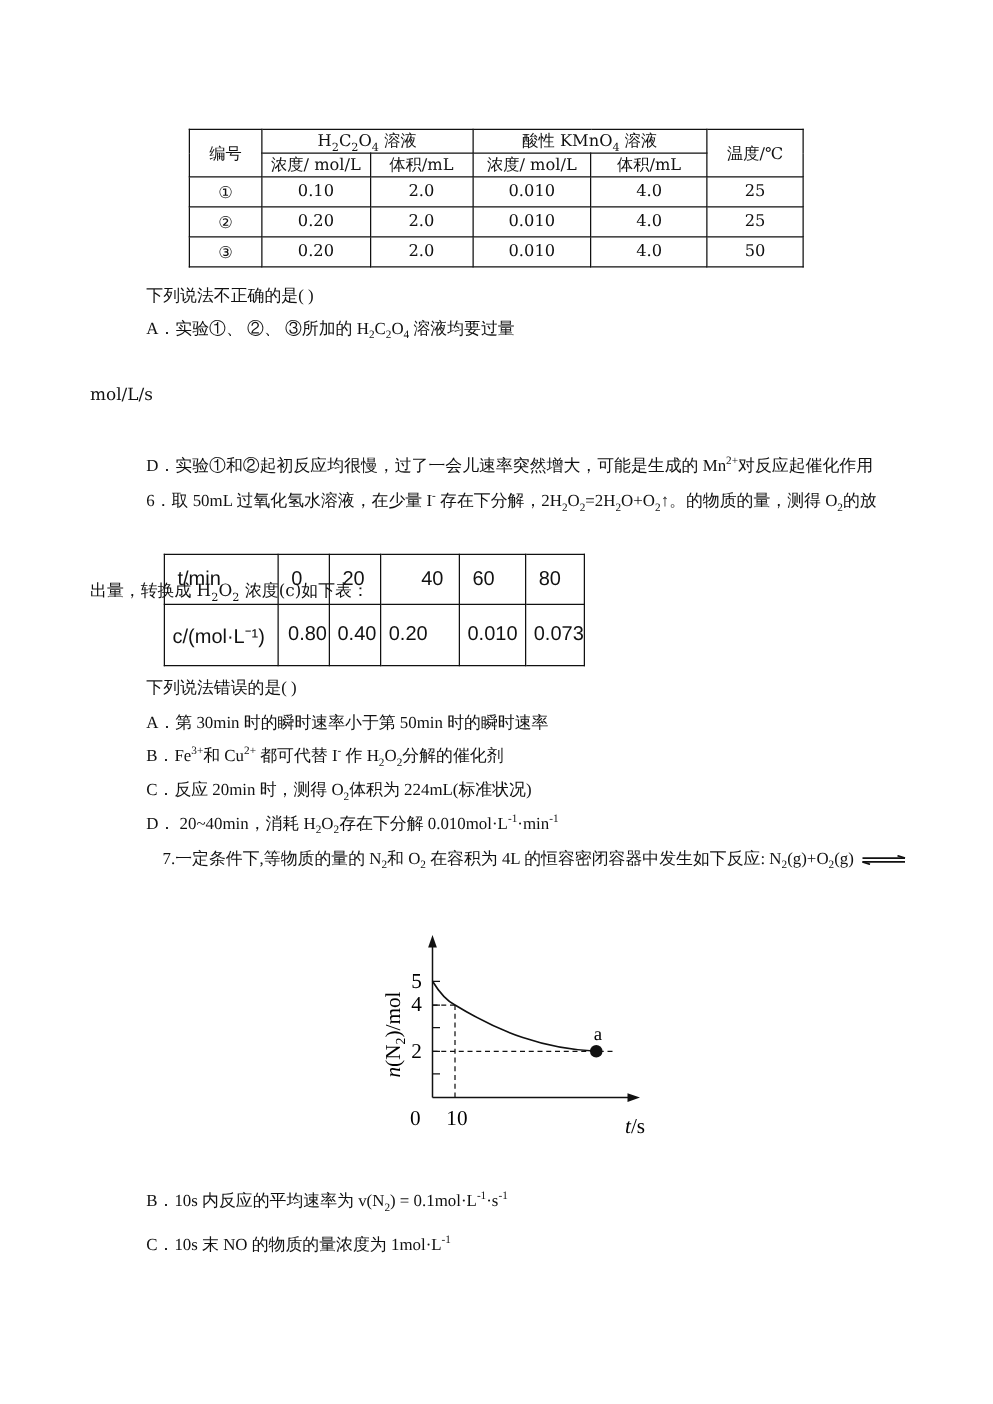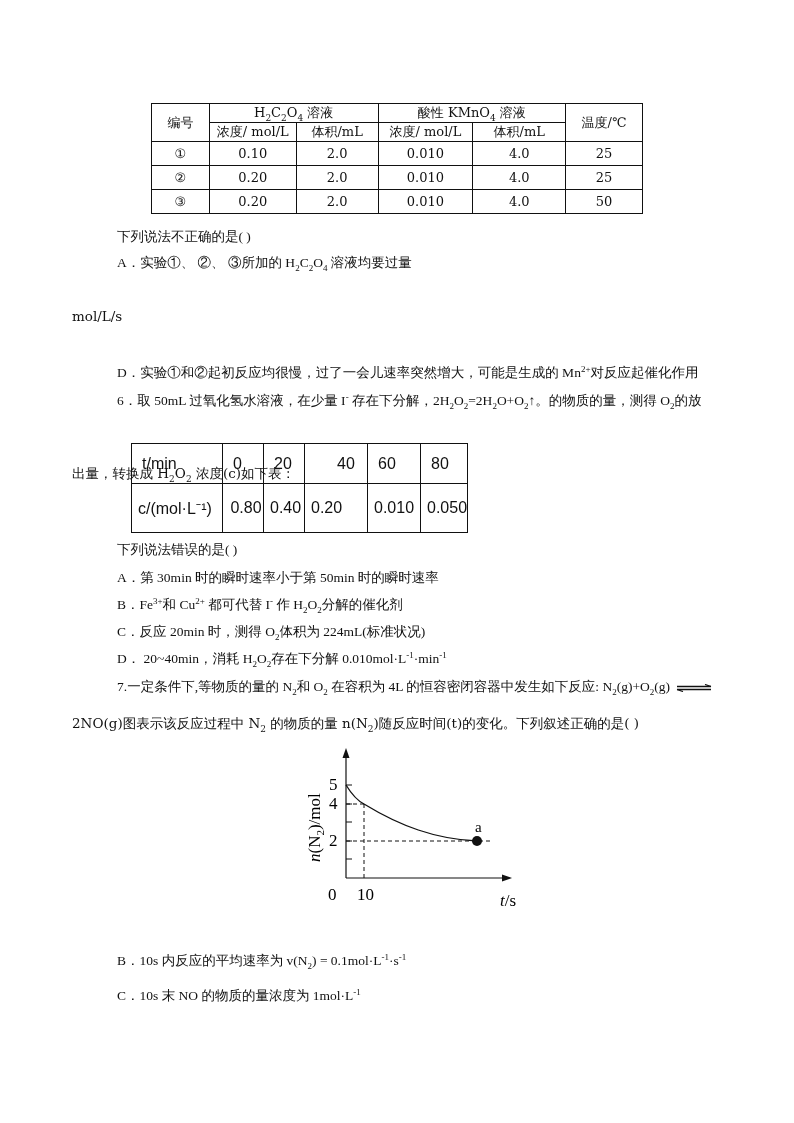--- a/index.html
+++ b/index.html
@@ -84,38 +84,37 @@
       <td style="width:30px;padding-left:32px;">40</td>
       <td style="width:42px;">60</td>
       <td style="width:36px;">80</td>
     </tr>
     <tr class="r2">
       <td style="padding-left:6px;">c/(mol·L⁻¹)</td>
       <td style="padding-left:6px;text-align:center;">0.80</td>
       <td style="padding-left:6px;margin-left:41px;">0.40</td>
       <td style="padding-left:6px;">0.20</td>
       <td style="padding-left:6px;">0.010</td>
-      <td style="padding-left:6px;">0.050</td>
+      <td style="padding-left:6px;">0.073</td>
     </tr>
   </tbody>
     </table>
 
   <div class="line indent" style="top:541px;">下列说法错误的是(       )</div>
   <div class="line indent" style="top:569px;">A．第 30min 时的瞬时速率小于第 50min 时的瞬时速率</div>
   <div class="line indent" style="top:596px;"><span>B．Fe</span><sup>3+</sup><span>和 Cu</span><sup>2+</sup><span> 都可代替 I</span><sup>-</sup><span> 作 H</span><sub>2</sub><span>O</span><sub>2</sub><span>分解的催化剂</span></div>
   <div class="line indent" style="top:623px;"><span>C．反应 20min 时，测得 O</span><sub>2</sub><span>体积为 224mL(标准状况)</span></div>
   <div class="line indent" style="top:650px;"><span>D．  20~40min，消耗 H</span><sub>2</sub><span>O</span><sub>2</sub><span>存在下分解 0.010mol·L</span><sup>-1</sup><span>·min</span><sup>-1</sup></div>
 
-  <div class="line indent" style="top:678px;"><span>7.一定条件下,等物质的量的 N</span><sub>2</sub><span>和 O</span><sub>2</sub><span> 在容积为 4L 的恒容密闭容器中发生如下反应: N</span><sub>2</sub><span>(g)+O</span><sub>2</sub><span>(g)</span><svg class="eq-arrow" width="36" height="8" viewBox="0 0 36 8">
+  <div class="line indent" style="top:678px;margin-left:13px;"><span>7.一定条件下,等物质的量的 N</span><sub>2</sub><span>和 O</span><sub>2</sub><span> 在容积为 4L 的恒容密闭容器中发生如下反应: N</span><sub>2</sub><span>(g)+O</span><sub>2</sub><span>(g)</span><svg class="eq-arrow" width="36" height="8" viewBox="0 0 36 8">
         <line x1="1" y1="2.5" x2="35" y2="2.5" stroke="#111" stroke-width="1.3"></line>
         <polyline points="29,0.5 35,2.5" stroke="#111" stroke-width="1.3" fill="none"></polyline>
         <line x1="1" y1="5.5" x2="35" y2="5.5" stroke="#111" stroke-width="1.3"></line>
         <polyline points="1,5.5 7,7.5" stroke="#111" stroke-width="1.3" fill="none"></polyline>
       </svg></div>
-  <div class="line flush" style="top:714px;"><span>2NO(g)图表示该反应过程中 N</span><sub>2</sub><span> 的物质的量 n(N</span><sub>2</sub><span>)随反应时间(t)的变化。下列叙述正确的是(       )</span></div>
 
   <svg class="chart" viewBox="0 0 230 170" width="230" height="170">
 
     <line x1="56" y1="138" x2="56" y2="14" stroke="#111" stroke-width="1.2"></line>
     <polygon points="56,8 52.5,18 59.5,18" fill="#111"></polygon>
     <line x1="56" y1="138" x2="216" y2="138" stroke="#111" stroke-width="1.2"></line>
     <polygon points="222,138 212,134.5 212,141.5" fill="#111"></polygon>
 
     <line x1="56" y1="45" x2="62" y2="45" stroke="#111" stroke-width="1"></line>
     <line x1="56" y1="64" x2="62" y2="64" stroke="#111" stroke-width="1"></line>

